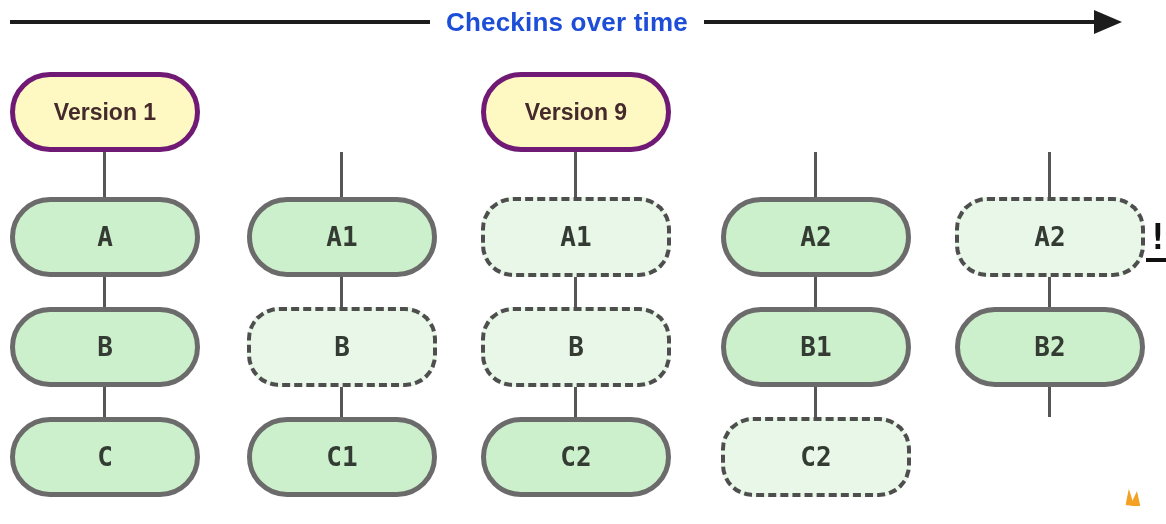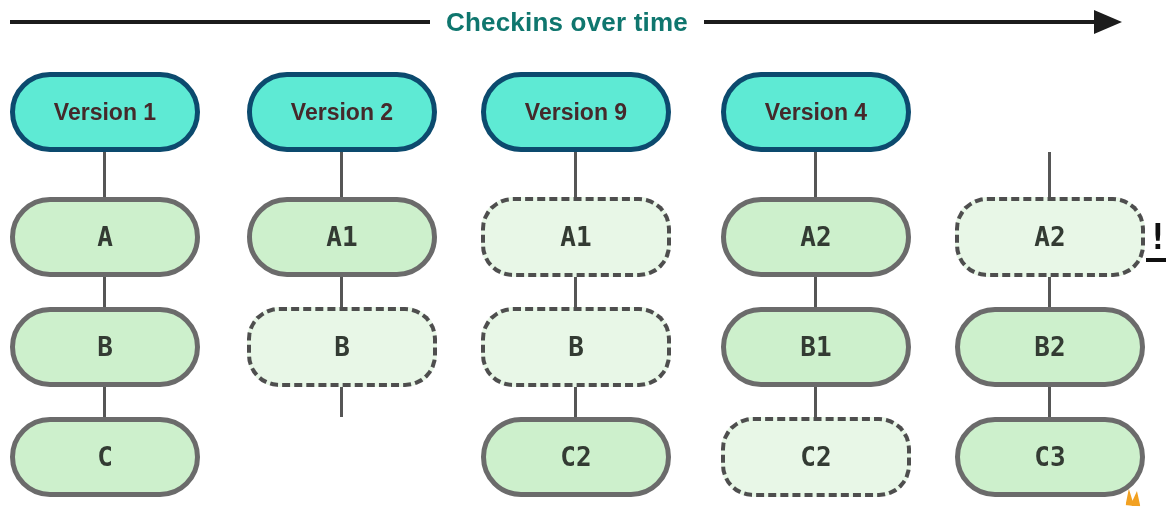--- a/index.html
+++ b/index.html
@@ -26,21 +26,21 @@
   .tl-line.left  { left: 10px;  width: 420px; }
   .tl-line.right { left: 704px; width: 392px; }
   .tl-title {
     position: absolute;
     left: 430px;
     width: 274px;
     top: 7px;
     text-align: center;
     font-size: 26px;
     font-weight: bold;
-    color: #0f766e;
+    color: #1d4ed8;
     letter-spacing: 0.2px;
     white-space: nowrap;
   }
   .tl-arrowhead {
     position: absolute;
     left: 1094px;
     top: 10px;
     width: 0;
     height: 0;
     border-left: 28px solid #1c1c1c;
@@ -60,22 +60,22 @@
     left: 0;
     width: 190px;
     height: 80px;
     box-sizing: border-box;
     display: flex;
     align-items: center;
     justify-content: center;
     border-radius: 40px;
   }
   .node.version {
-    background: #5eead4;
-    border: 5px solid #0c4a6e;
+    background: #fef9c3;
+    border: 5px solid #701a75;
   }
   .node.solid {
     background: #cdf0cc;
     border: 5px solid #6b6b6b;
   }
   .node.dashed {
     background: #e8f7e7;
     border: 4px dashed #4e4e4e;
     border-radius: 32px;
   }
@@ -147,54 +147,51 @@
           <span class="nlabel">A</span>
         </div>
         <div class="node solid" style="top: 235px;">
           <span class="nlabel">B</span>
         </div>
         <div class="node solid" style="top: 345px;">
           <span class="nlabel">C</span>
         </div>
       </div>
       <div class="column" style="left: 247px;">
-        <div class="node version" style="top: 0px;">
-          <span class="vlabel">Version 2</span>
-        </div>
         <div class="conn" style="top: 80px; height: 45px;"></div>
         <div class="conn" style="top: 205px; height: 30px;"></div>
         <div class="conn" style="top: 315px; height: 30px;"></div>
         <div class="node solid" style="top: 125px;">
           <span class="nlabel">A1</span>
         </div>
         <div class="node dashed" style="top: 235px;">
           <span class="nlabel">B</span>
+        </div>
+        <div class="node solid" style="top: 345px;">
+          <span class="nlabel">C1</span>
         </div>
       </div>
       <div class="column" style="left: 481px;">
         <div class="node version" style="top: 0px;">
           <span class="vlabel">Version 9</span>
         </div>
         <div class="conn" style="top: 80px; height: 45px;"></div>
         <div class="conn" style="top: 205px; height: 30px;"></div>
         <div class="conn" style="top: 315px; height: 30px;"></div>
         <div class="node dashed" style="top: 125px;">
           <span class="nlabel">A1</span>
         </div>
         <div class="node dashed" style="top: 235px;">
           <span class="nlabel">B</span>
         </div>
         <div class="node solid" style="top: 345px;">
           <span class="nlabel">C2</span>
         </div>
       </div>
       <div class="column" style="left: 721px;">
-        <div class="node version" style="top: 0px;">
-          <span class="vlabel">Version 4</span>
-        </div>
         <div class="conn" style="top: 80px; height: 45px;"></div>
         <div class="conn" style="top: 205px; height: 30px;"></div>
         <div class="conn" style="top: 315px; height: 30px;"></div>
         <div class="node solid" style="top: 125px;">
           <span class="nlabel">A2</span>
         </div>
         <div class="node solid" style="top: 235px; text-align: center;">
           <span class="nlabel">B1</span>
         </div>
         <div class="node dashed" style="top: 345px;">
@@ -204,23 +201,20 @@
       <div class="column" style="left: 955px;">
         <div class="conn" style="top: 80px; height: 45px;"></div>
         <div class="conn" style="top: 205px; height: 30px;"></div>
         <div class="conn" style="top: 315px; height: 30px;"></div>
         <div class="node dashed" style="top: 125px;">
           <span class="nlabel">A2</span>
         </div>
         <div class="node solid" style="top: 235px;">
           <span class="nlabel">B2</span>
         </div>
-        <div class="node solid" style="top: 345px;">
-          <span class="nlabel">C3</span>
-        </div>
       </div>
     </div>
 
   <span class="exclaim">!</span>
 
   <div class="orange-artifact"></div>
 
 </div>
 
 </body></html>

